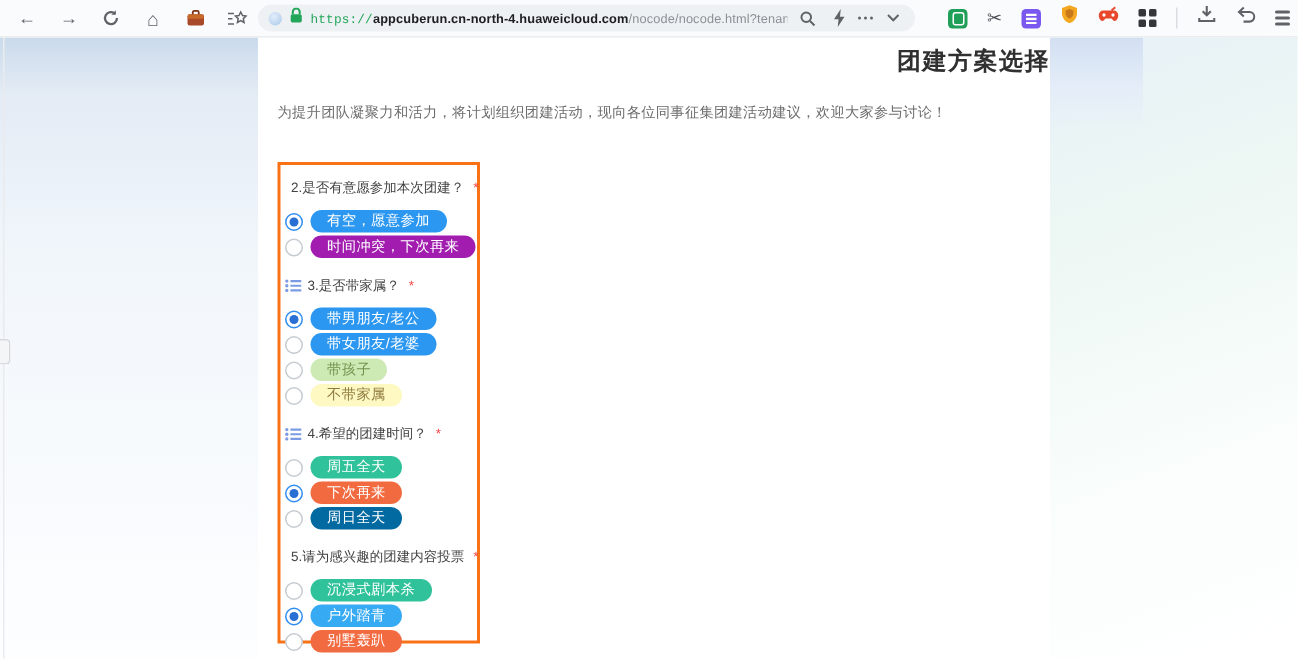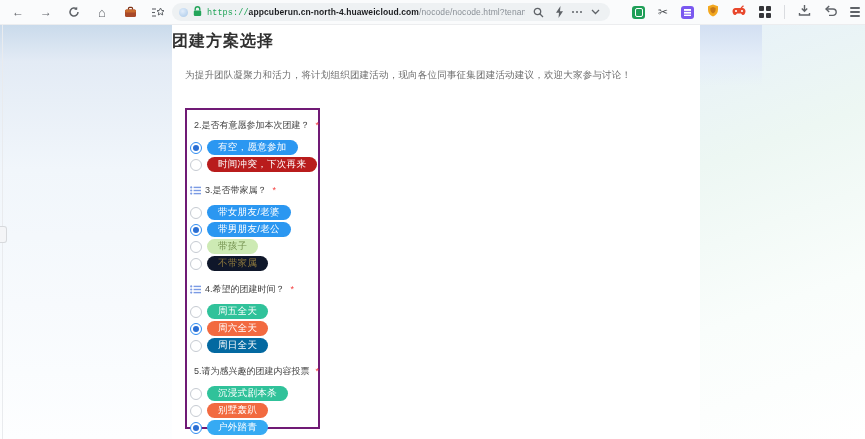--- a/index.html
+++ b/index.html
@@ -42,26 +42,26 @@
     background:linear-gradient(180deg,#c9daeb 0%,#e3ebf5 9%,#f1f6fb 35%,#fdfeff 100%);}
   .bg-right{position:absolute;left:700px;top:24px;width:165px;height:415px;
     background:linear-gradient(160deg,#e7f1f8 0%,#edf7f3 30%,#f9fdfb 65%,#ffffff 100%);}
   .blue-patch{position:absolute;left:0;top:0;width:62px;height:62px;
     background:linear-gradient(180deg,#d2dff2 0%,#e4edf8 55%,rgba(255,255,255,0) 100%);}
   .left-line{position:absolute;left:2px;top:24px;width:1px;height:415px;background:#e9ebee;}
   .side-handle{position:absolute;left:0;top:226px;width:6px;height:15px;background:#f4f5f7;
     border:1px solid #d7d9dc;border-left:none;border-radius:0 3px 3px 0;cursor:pointer;z-index:5;}
   
   .panel{position:absolute;left:172px;top:24px;width:528px;height:415px;background:#fff;}
-  .page-title{position:absolute;left:0;right:0;top:7px;margin:0;text-align:left;
+  .page-title{position:absolute;left:0;right:0;top:7px;margin:0;text-align:right;
     font-size:16px;font-weight:700;color:#303030;letter-spacing:1px;}
   .page-desc{position:absolute;left:13px;right:23px;top:45px;font-size:9.5px;color:#6d6d6d;letter-spacing:.2px;}
   
   .red-box{position:absolute;left:13px;top:84px;width:135px;height:321px;
-    border:2px solid #701a75;box-sizing:border-box;padding:9px 0 0 3px;}
+    border:2px solid #f97316;box-sizing:border-box;padding:9px 0 0 3px;}
   .question{margin-bottom:12px;}
   .q-label{display:flex;align-items:center;gap:4px;height:12px;margin-bottom:9px;
     font-size:9px;color:#424242;white-space:nowrap;}
   .q-required{color:#f53f3f;margin-left:2px;}
   .q-option{display:flex;align-items:center;gap:5px;height:15px;margin-bottom:2px;cursor:pointer;}
   .radio{width:12px;height:12px;border-radius:50%;border:1.5px solid #c6cbd2;background:#fff;
     box-sizing:border-box;display:flex;align-items:center;justify-content:center;flex:0 0 auto;}
   .radio i{width:6px;height:6px;border-radius:50%;background:transparent;}
   .radio.selected{border-color:#2f8df2;}
   .radio.selected i{background:#2a6fd4;}
@@ -217,21 +217,21 @@
     <span class="radio selected">
                 <i></i>
               </span>
     <span class="pill" style="background: rgb(43, 151, 241); color: rgb(255, 255, 255);">有空，愿意参加</span>
   </div>
 
   <div class="q-option">
     <span class="radio">
                 <i></i>
               </span>
-    <span class="pill" style="background: #b91c1c; color: rgb(255, 255, 255);">时间冲突，下次再来</span>
+    <span class="pill" style="background: #a21caf; color: rgb(255, 255, 255);">时间冲突，下次再来</span>
   </div>
 </div>
   </div>
 
   <div class="question">
     <div class="q-label">
       <svg width="11" height="9" viewBox="0 0 11 9">
         <g fill="#7b9be4">
                 <circle cx="1.2" cy="1.4" r="1.1"></circle>
                 <circle cx="1.2" cy="4.5" r="1.1"></circle>
@@ -241,45 +241,45 @@
                 <line x1="3.6" y1="1.4" x2="11" y2="1.4"></line>
                 <line x1="3.6" y1="4.5" x2="11" y2="4.5"></line>
                 <line x1="3.6" y1="7.6" x2="11" y2="7.6"></line>
               </g>
       </svg>
       <span>3.是否带家属？</span>
       <span class="q-required">*</span>
     </div>
     <div>
   <div class="q-option">
+    <span class="radio selected">
+                <i></i>
+              </span>
+    <span class="pill" style="background: rgb(43, 151, 241); color: rgb(255, 255, 255);">带男朋友/老公</span>
+  </div>
+
+  <div class="q-option">
     <span class="radio">
                 <i></i>
               </span>
     <span class="pill" style="background: rgb(43, 151, 241); color: rgb(255, 255, 255);">带女朋友/老婆</span>
   </div>
 
   <div class="q-option">
-    <span class="radio selected">
-                <i></i>
-              </span>
-    <span class="pill" style="background: rgb(43, 151, 241); color: rgb(255, 255, 255);">带男朋友/老公</span>
-  </div>
-
-  <div class="q-option">
     <span class="radio">
                 <i></i>
               </span>
     <span class="pill" style="background: rgb(205, 234, 180); color: rgb(116, 146, 79);">带孩子</span>
   </div>
 
   <div class="q-option">
     <span class="radio">
                 <i></i>
               </span>
-    <span class="pill" style="background: #0f172a; color: rgb(143, 122, 61);">不带家属</span>
+    <span class="pill" style="background: #fef9c3; color: rgb(143, 122, 61);">不带家属</span>
   </div>
 </div>
   </div>
 
   <div class="question">
     <div class="q-label">
       <svg width="11" height="9" viewBox="0 0 11 9">
         <g fill="#7b9be4">
                 <circle cx="1.2" cy="1.4" r="1.1"></circle>
                 <circle cx="1.2" cy="4.5" r="1.1"></circle>
@@ -299,21 +299,21 @@
     <span class="radio">
                 <i></i>
               </span>
     <span class="pill" style="background: rgb(48, 194, 154); color: rgb(255, 255, 255);">周五全天</span>
   </div>
 
   <div class="q-option">
     <span class="radio selected">
                 <i></i>
               </span>
-    <span class="pill" style="background: rgb(242, 106, 64); color: rgb(255, 255, 255);">周六全天</span>
+    <span class="pill" style="background: rgb(242, 106, 64); color: rgb(255, 255, 255);">下次再来</span>
   </div>
 
   <div class="q-option">
     <span class="radio">
                 <i></i>
               </span>
     <span class="pill" style="background: #0369a1; color: rgb(255, 255, 255);">周日全天</span>
   </div>
 </div>
   </div>
@@ -337,29 +337,29 @@
     </div>
     <div>
   <div class="q-option">
     <span class="radio">
                 <i></i>
               </span>
     <span class="pill" style="background: rgb(48, 194, 154); color: rgb(255, 255, 255);">沉浸式剧本杀</span>
   </div>
 
   <div class="q-option">
+    <span class="radio selected">
+                <i></i>
+              </span>
+    <span class="pill" style="background: rgb(54, 170, 243); color: rgb(255, 255, 255);">户外踏青</span>
+  </div>
+
+  <div class="q-option">
     <span class="radio">
                 <i></i>
               </span>
     <span class="pill" style="background: rgb(242, 106, 64); color: rgb(255, 255, 255);">别墅轰趴</span>
   </div>
-
-  <div class="q-option">
-    <span class="radio selected">
-                <i></i>
-              </span>
-    <span class="pill" style="background: rgb(54, 170, 243); color: rgb(255, 255, 255);">户外踏青</span>
-  </div>
 </div>
   </div>
 </div>
   </div>
 </div>
 
 </body></html>

